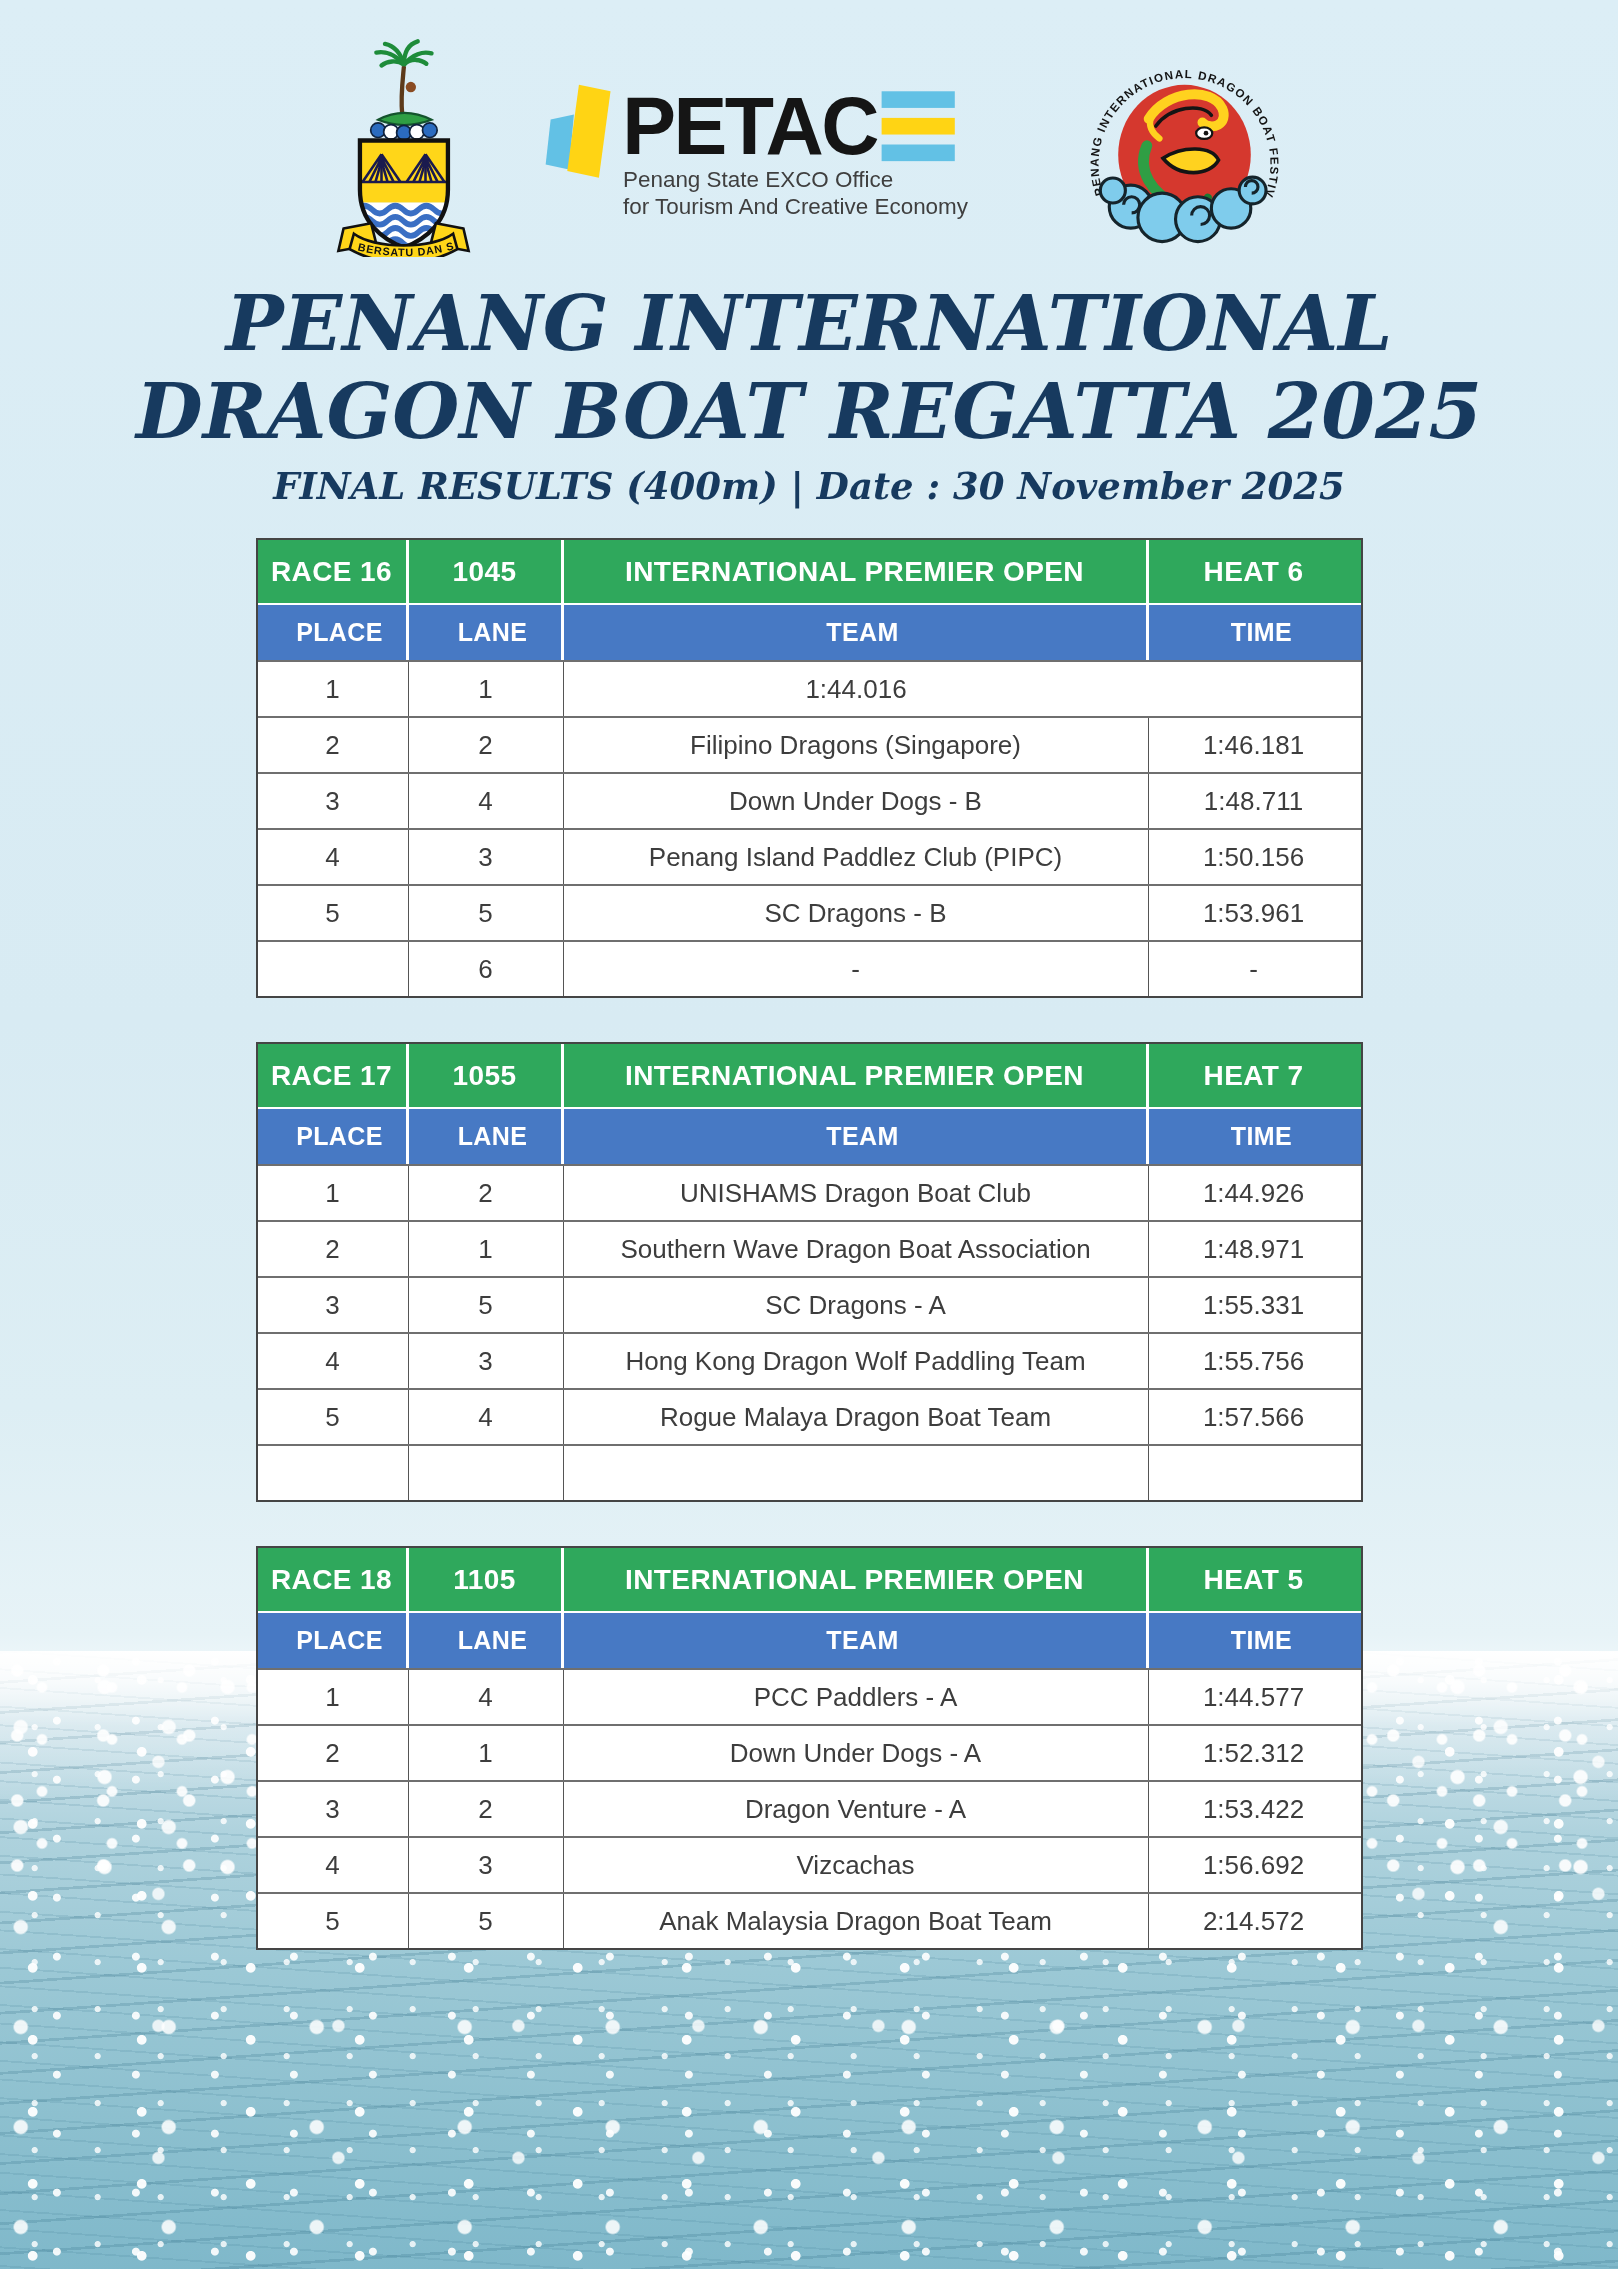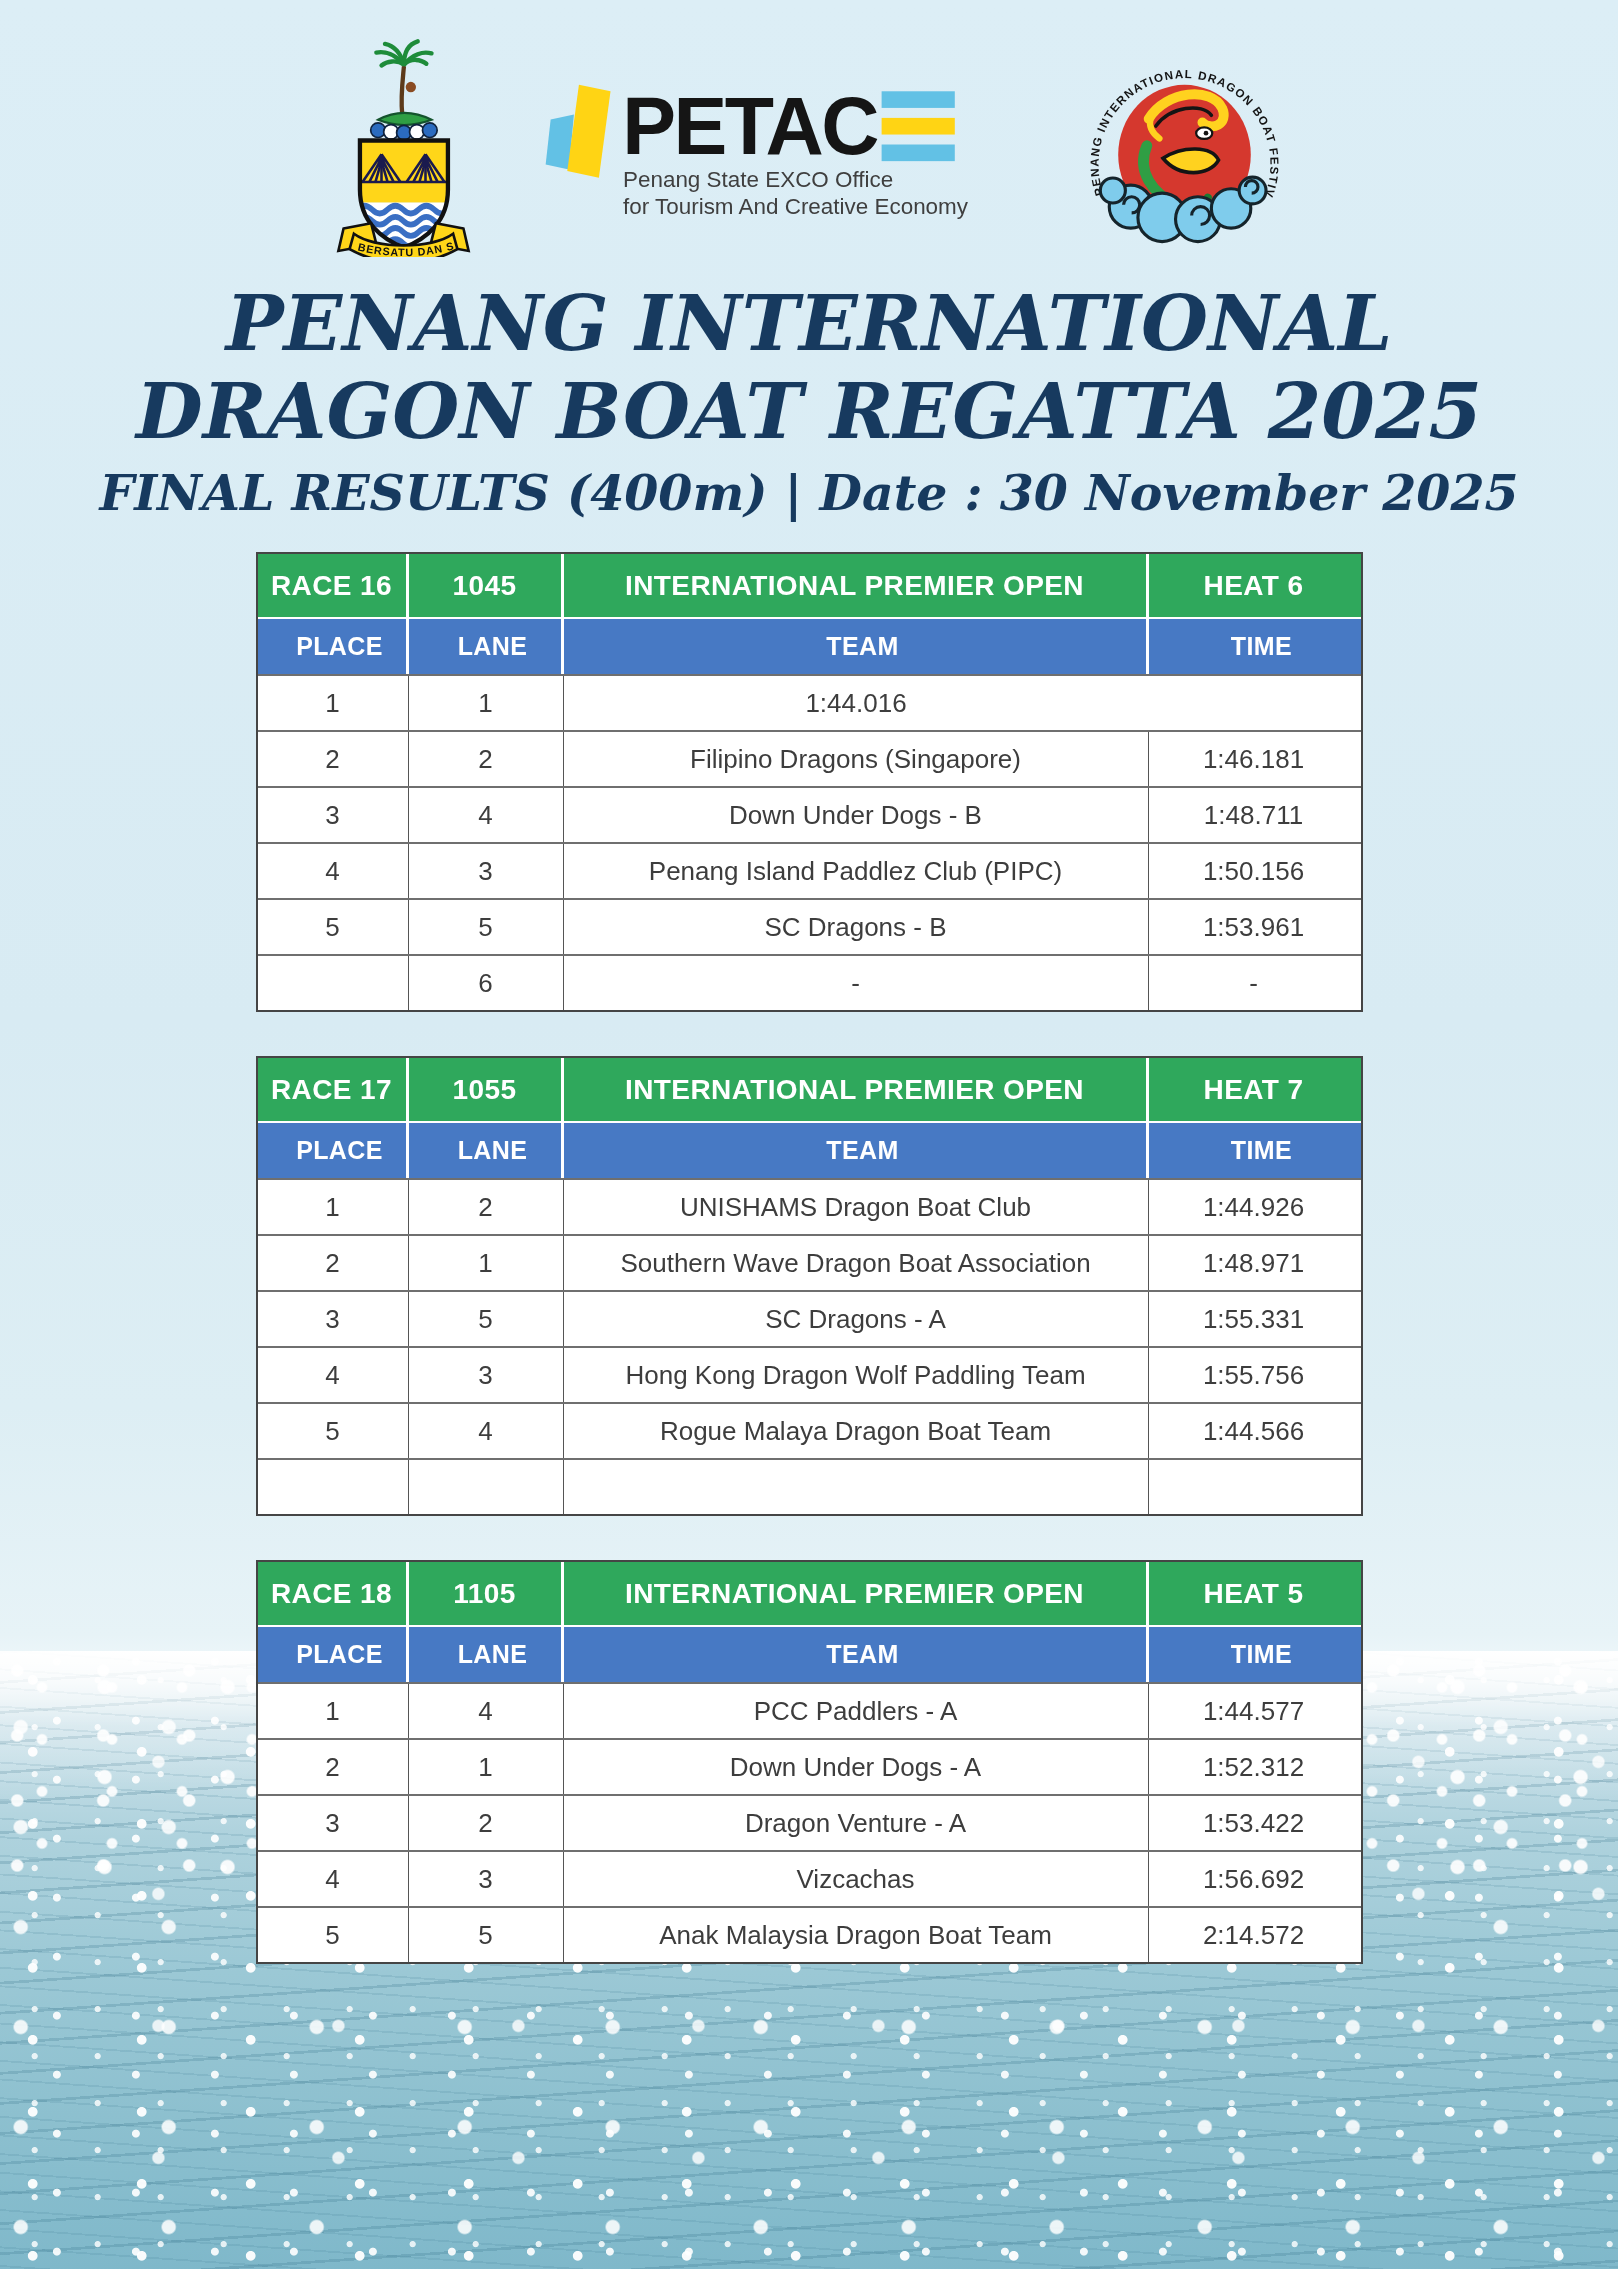--- a/index.html
+++ b/index.html
@@ -48,21 +48,21 @@
   }
   
   .title-block{position:relative;z-index:2;text-align:center;margin-top:23px;font-style:italic;}
   .title-line{
     font-family:"DejaVu Serif",serif;font-weight:bold;
     font-size:77px;line-height:1.14;color:var(--navy,#173a5f);
     letter-spacing:0px;
   }
   .subtitle{
     font-family:"DejaVu Serif",serif;font-weight:bold;
-    font-size:49px;color:var(--navy,#173a5f);margin-top:8.9px;
+    font-size:37px;color:var(--navy,#173a5f);margin-top:8.9px;
   }
   
   .tables{position:relative;z-index:2;margin-top:30px;}
   .race-table{
     width:1107px;margin:16px auto;background:#fff;
     border:2.7px solid #454545;box-sizing:border-box;
   }
   .race-table + .race-table{margin-top:44px;}
   .hrow,.drow{display:grid;grid-template-columns:151px 155px 585px 210px;box-sizing:border-box;}
   .cell{
@@ -290,21 +290,21 @@
         <div class="drow">
           <div class="cell td">4</div>
           <div class="cell td">3</div>
           <div class="cell td">Hong Kong Dragon Wolf Paddling Team</div>
           <div class="cell td">1:55.756</div>
         </div>
         <div class="drow">
           <div class="cell td">5</div>
           <div class="cell td">4</div>
           <div class="cell td">Rogue Malaya Dragon Boat Team</div>
-          <div class="cell td">1:44.566</div>
+          <div class="cell td">1:57.566</div>
         </div>
         <div class="drow">
           <div class="cell td"></div>
           <div class="cell td"></div>
           <div class="cell td"></div>
           <div class="cell td"></div>
         </div>
       </div>
       <div class="race-table">
         <div class="hrow green">

